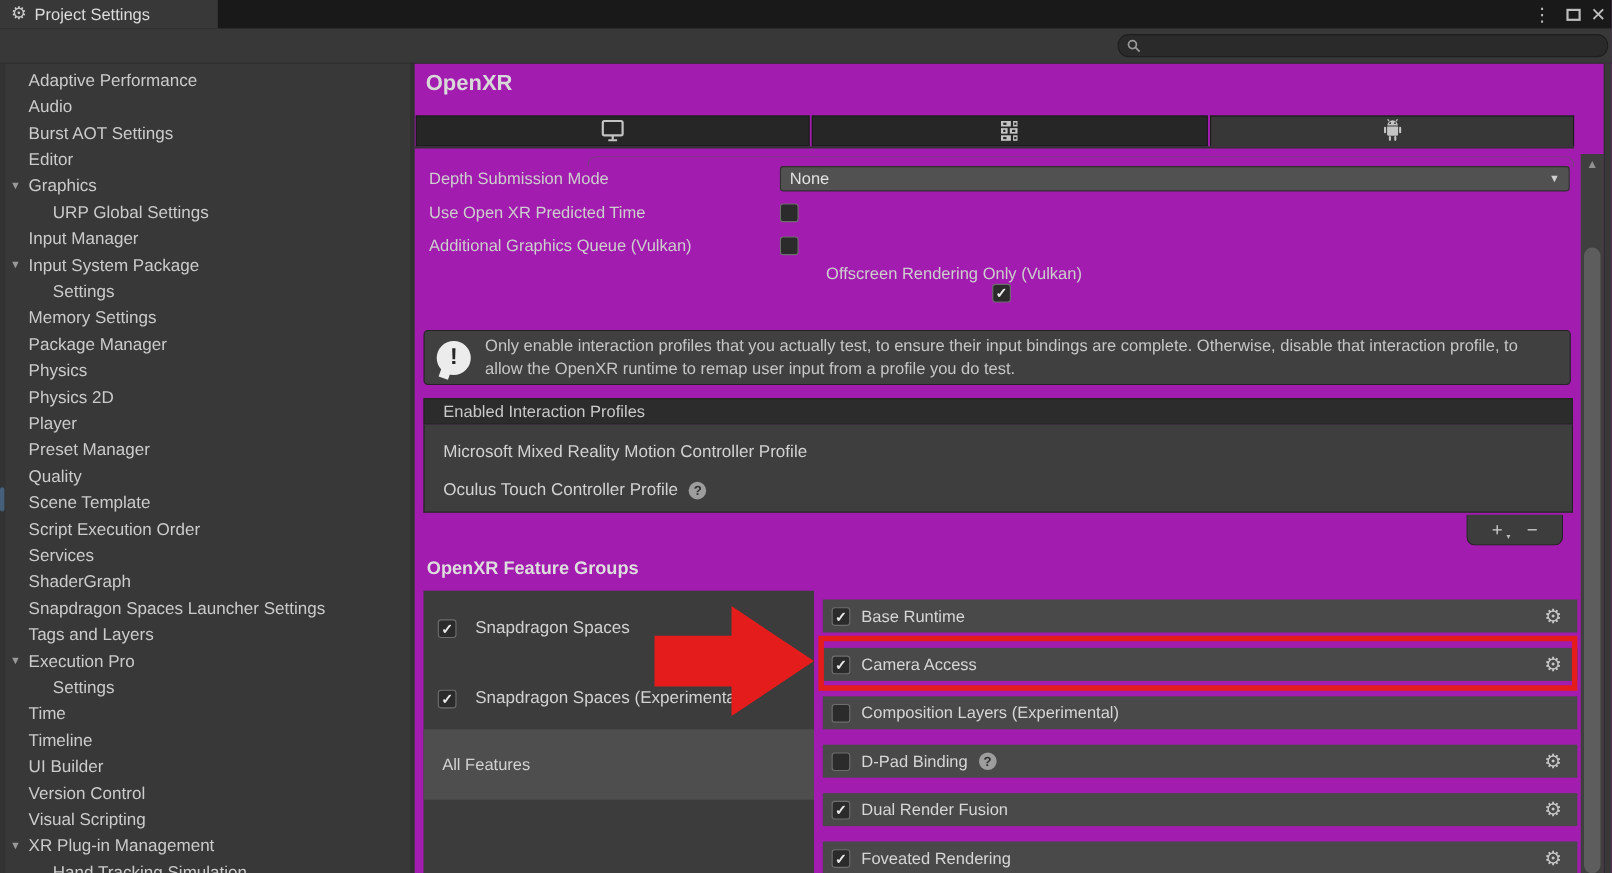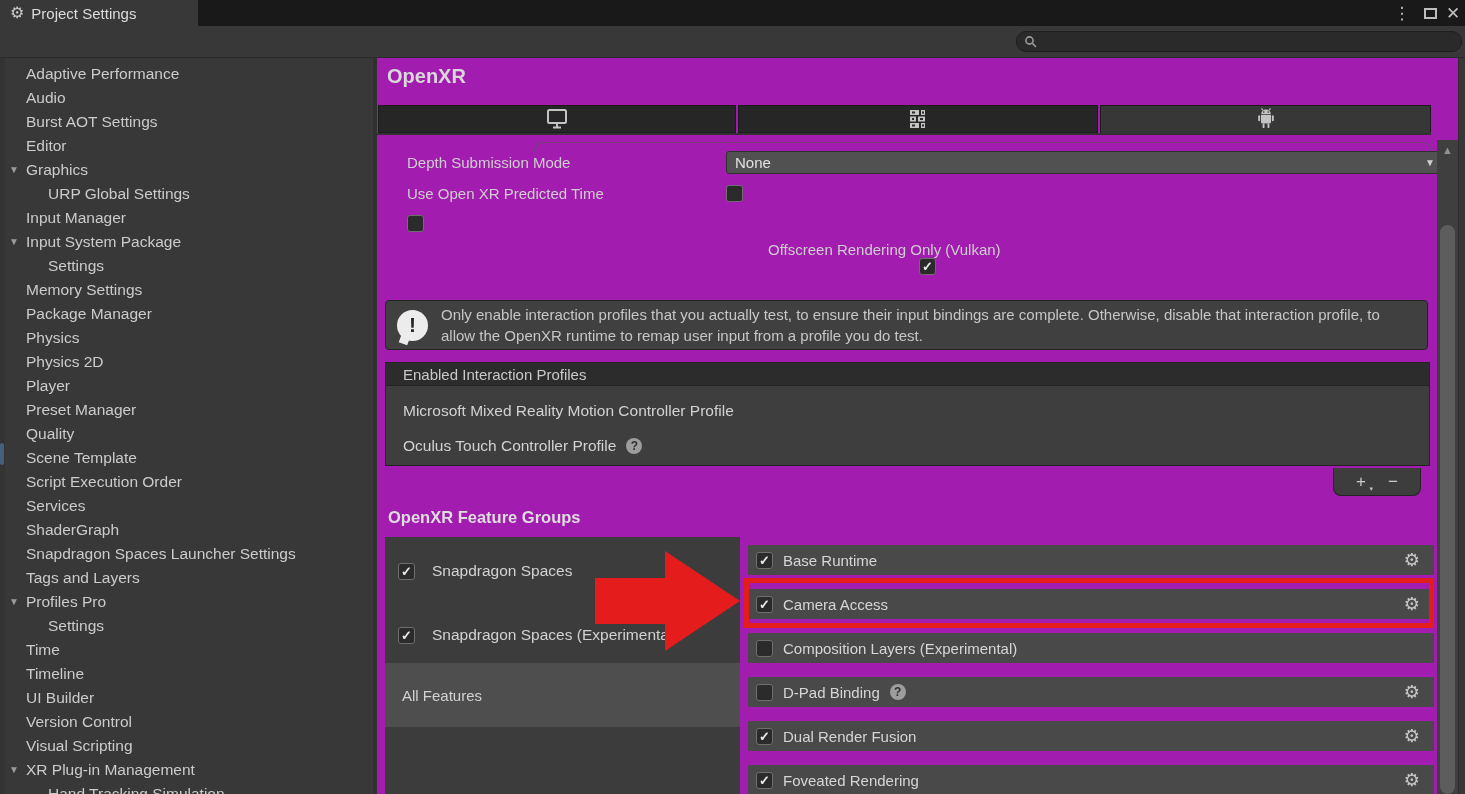--- a/index.html
+++ b/index.html
@@ -47,21 +47,21 @@
     display:flex; align-items:center; justify-content:center; }
   .ptab.active { background:#373737; border-bottom-color:#373737; }
   #tab-0 { left:1px;   width:358px; }
   #tab-1 { left:361px; width:360px; }
   #tab-2 { left:723px; width:331px; }
   #tab-underline { position:absolute; left:0; top:75px; width:1054px; height:2px; background:#323232; }
   #ghost-box-edge { position:absolute; left:157px; top:84px; width:897px; height:10px;
     border:1px solid #5a5a5a; border-bottom:none; border-radius:8px 8px 0 0; opacity:.55; }
 
   
-  .set-row { position:absolute; left:30px; width:1041px; height:24px; display:flex; align-items:center; }
+  .set-row { position:absolute; left:13px; width:1041px; height:24px; display:flex; align-items:center; }
   .set-row .lbl { width:319px; font-size:15px; color:#cecece; }
   .dropdown { width:718px; height:23px; background:#515151; border:1px solid #2f2f2f; border-radius:3px;
     display:flex; align-items:center; padding:0 8px; position:relative; cursor:default; }
   .dropdown .val { font-size:15px; color:#e3e3e3; flex:1; }
   .dropdown .caret { font-size:10px; color:#cfcfcf; }
   .cbx { width:17px; height:17px; background:#2b2b2b; border:1px solid #6e6e6e; border-radius:3px;
     display:flex; align-items:center; justify-content:center; cursor:default; flex:0 0 auto; }
   .cbx .tick { color:#eaeaea; font-size:13px; font-weight:bold; line-height:1; display:none; }
   .cbx.checked .tick { display:block; }
 
@@ -165,21 +165,21 @@
       <div class="side-item"><span>Physics 2D</span></div>
       <div class="side-item"><span>Player</span></div>
       <div class="side-item"><span>Preset Manager</span></div>
       <div class="side-item"><span>Quality</span></div>
       <div class="side-item"><span>Scene Template</span></div>
       <div class="side-item"><span>Script Execution Order</span></div>
       <div class="side-item"><span>Services</span></div>
       <div class="side-item"><span>ShaderGraph</span></div>
       <div class="side-item"><span>Snapdragon Spaces Launcher Settings</span></div>
       <div class="side-item"><span>Tags and Layers</span></div>
-      <div class="side-item"><span class="fold">▼</span><span>Profiles Pro</span></div>
+      <div class="side-item"><span class="fold">▼</span><span>Execution Pro</span></div>
       <div class="side-item sub"><span>Settings</span></div>
       <div class="side-item"><span>Time</span></div>
       <div class="side-item"><span>Timeline</span></div>
       <div class="side-item"><span>UI Builder</span></div>
       <div class="side-item"><span>Version Control</span></div>
       <div class="side-item"><span>Visual Scripting</span></div>
       <div class="side-item"><span class="fold">▼</span><span>XR Plug-in Management</span></div>
       <div class="side-item sub"><span>Hand Tracking Simulation</span></div>
     </div>
 </div>
@@ -242,20 +242,21 @@
         <div class="dropdown">
           <span class="val">None</span>
           <span class="caret">▼</span>
         </div>
       </div>
       <div class="set-row" style="top: 123px;">
         <div class="lbl">Use Open XR Predicted Time</div>
         <span class="cbx"></span>
       </div>
       <div class="set-row" style="top: 153px;">
+        <div class="lbl">Additional Graphics Queue (Vulkan)</div>
         <span class="cbx"></span>
       </div>
       <div class="set-row" style="top: 183px; flex-direction: column;">
         <div class="lbl">Offscreen Rendering Only (Vulkan)</div>
         <span class="cbx checked">
           <span class="tick">✓</span>
         </span>
       </div>
     </div>
 

